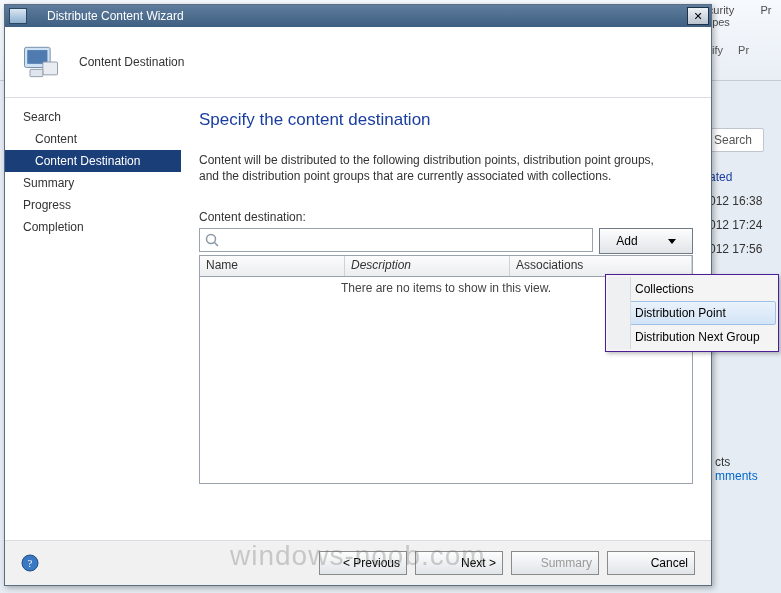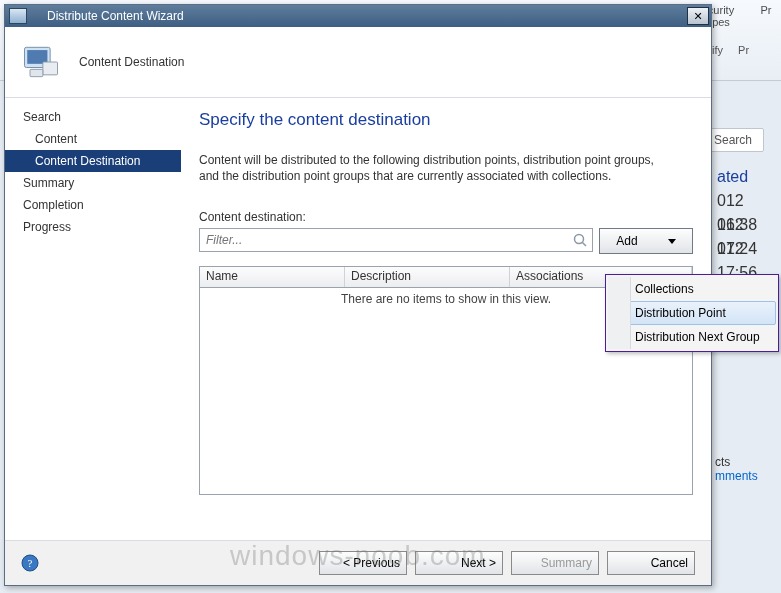--- a/index.html
+++ b/index.html
@@ -4,21 +4,21 @@
 <style>
   html,body{margin:0;padding:0;font-family:"Segoe UI",Tahoma,Arial,sans-serif;font-size:12px;color:#000;background:#dfe5ed;}
   .viewport{position:relative;width:781px;height:593px;overflow:hidden;background:#e6ecf3;}
   
   .ribbon{position:absolute;right:0;top:0;width:781px;height:80px;background:linear-gradient(#f6fafe,#e9eef5);border-bottom:1px solid #c5cbd3;}
   .ribbon .cell{position:absolute;top:4px;font-size:11px;color:#4a4a4a;text-align:center;}
   .ribbon .cell1{right:40px;width:40px;}
   .ribbon .cell2{right:0;width:30px;}
   .ribbon .classify{position:absolute;top:44px;right:30px;width:50px;font-size:11px;color:#555;}
   .searchbar{position:absolute;top:128px;right:17px;width:60px;height:22px;border:1px solid #bfc6cf;background:#fff;display:flex;align-items:center;justify-content:center;color:#555;border-radius:2px;}
-  .bg-list{position:absolute;top:165px;right:4px;width:60px;font-size:16px;color:#333;}
+  .bg-list{position:absolute;top:165px;right:12px;width:60px;font-size:12px;color:#333;}
   .bg-list div{height:24px;line-height:24px;}
   .bg-links{position:absolute;right:6px;top:455px;width:60px;font-size:12px;padding-left:32px;}
   .bg-links .lk{color:#0066cc;height:22px;}
   .bg-links .hd{color:#333;}
   
   .wizard{position:absolute;left:4px;top:4px;width:706px;height:580px;background:#fff;border:1px solid #5a6d82;box-shadow:2px 2px 6px rgba(0,0,0,.3);}
   .titlebar{height:22px;background:linear-gradient(#5f7d9d,#3e5f82);color:#fff;display:flex;align-items:center;justify-content:space-between;padding:0 2px 0 4px;font-size:12px;}
   .titlebar .tleft{display:flex;align-items:center;gap:20px;}
   .titlebar .tico{width:16px;height:14px;background:linear-gradient(#d9e6f3,#8fb0d0);border:1px solid #2b4660;}
   .closebtn{width:20px;height:16px;border:1px solid #1e3146;background:linear-gradient(#eef2f6,#b9c3cf);color:#000;display:flex;align-items:center;justify-content:center;font-family:Arial;font-size:11px;}
@@ -34,23 +34,23 @@
   .main{flex:1;padding:2px 18px 0 18px;position:relative;}
   .main h1{font-size:17px;font-weight:400;color:#1a3ea0;margin:10px 0 22px 0;}
   .desc{font-size:12px;color:#333;line-height:16px;margin-bottom:26px;max-width:460px;}
   .lbl{font-size:12px;color:#333;margin-bottom:4px;}
   .filterrow{display:flex;gap:6px;align-items:stretch;}
   .filterbox{flex:1;height:22px;border:1px solid #9aa3ad;display:flex;align-items:center;padding:0 4px;background:#fff;}
   .filterbox input{border:none;outline:none;flex:1;font-size:12px;color:#888;font-style:italic;background:transparent;}
   .mag{width:16px;height:16px;}
   .addbtn{width:92px;height:24px;border:1px solid #6f7a86;background:linear-gradient(#fdfdfd,#e1e4e8);display:flex;align-items:center;justify-content:center;gap:30px;font-size:12px;position:relative;}
   .addbtn .caret{width:0;height:0;border-left:4px solid transparent;border-right:4px solid transparent;border-top:5px solid #000;}
-  .tablehead{display:flex;height:20px;border:1px solid #9aa3ad;border-top:1px solid #9aa3ad;background:linear-gradient(#fcfcfd,#ecedef);margin-top:12px;}
+  .tablehead{display:flex;height:20px;border:1px solid #9aa3ad;border-top:1px solid #9aa3ad;background:linear-gradient(#fcfcfd,#ecedef);margin-top:1px;}
   .tablehead .col{border-right:1px solid #cfd3d8;padding:2px 6px;font-size:12px;color:#333;}
-  .c1{width:132px;} .c2{width:152px;} .c3{flex:1;}
+  .c1{width:132px;} .c2{width:152px;font-style:italic;} .c3{flex:1;}
   .tablebody{height:202px;border:1px solid #9aa3ad;border-top:none;background:#fff;text-align:center;padding-top:4px;font-size:12px;color:#444;}
   .err{position:absolute;right:-6px;top:234px;width:16px;height:16px;}
   .footer{height:44px;border-top:1px solid #d9dce0;display:flex;align-items:center;justify-content:flex-end;gap:8px;padding:0 16px;background:#f1f1f1;}
   .footer .help{margin-right:auto;width:18px;height:18px;}
   .footer button{width:88px;height:24px;border:1px solid #8a8a8a;background:linear-gradient(#fdfdfd,#e1e4e8);font-size:12px;font-family:inherit;text-align:right;}
   .footer button:disabled{color:#9a9a9a;}
   
   .menu{position:absolute;left:605px;top:274px;width:168px;background:#f4f4f4;border:1px solid #4c1d95;box-shadow:2px 2px 4px rgba(0,0,0,.25);padding:2px;}
   .menu .mi{height:22px;display:flex;align-items:center;padding:0 8px 0 26px;font-size:12px;color:#000;border:1px solid transparent;}
   .menu .mi.hover{background:linear-gradient(#eaf2fb,#d3e4f7);border:1px solid #9ec1e8;border-radius:2px;}
@@ -111,32 +111,31 @@
       </span>
       <span class="htext">Content Destination</span>
     </div>
 
     <div class="body">
       <div class="nav">
         <div class="item">Search</div>
         <div class="item sub">Content</div>
         <div class="item sub sel">Content Destination</div>
         <div class="item">Summary</div>
+        <div class="item">Progress</div>
         <div class="item">Completion</div>
-        <div class="item">Progress</div>
       </div>
 
       <div class="main">
         <h1>Specify the content destination</h1>
         <div class="desc">Content will be distributed to the following distribution points, distribution point groups, and the distribution point groups that are currently associated with collections.</div>
 
         <div class="lbl">Content destination:</div>
         <div class="filterrow">
           <div class="filterbox">
-            <input placeholder="Filter..." style="">
             <svg class="mag" viewBox="0 0 16 16">
               <circle cx="7" cy="7" r="4.5" fill="none" stroke="#8a97a5" stroke-width="1.5"></circle>
               <line x1="10.5" y1="10.5" x2="14" y2="14" stroke="#8a97a5" stroke-width="1.5"></line>
             </svg>
           </div>
           <div class="addbtn">
             <span>Add</span>
             <span class="caret"></span>
           </div>
         </div>

